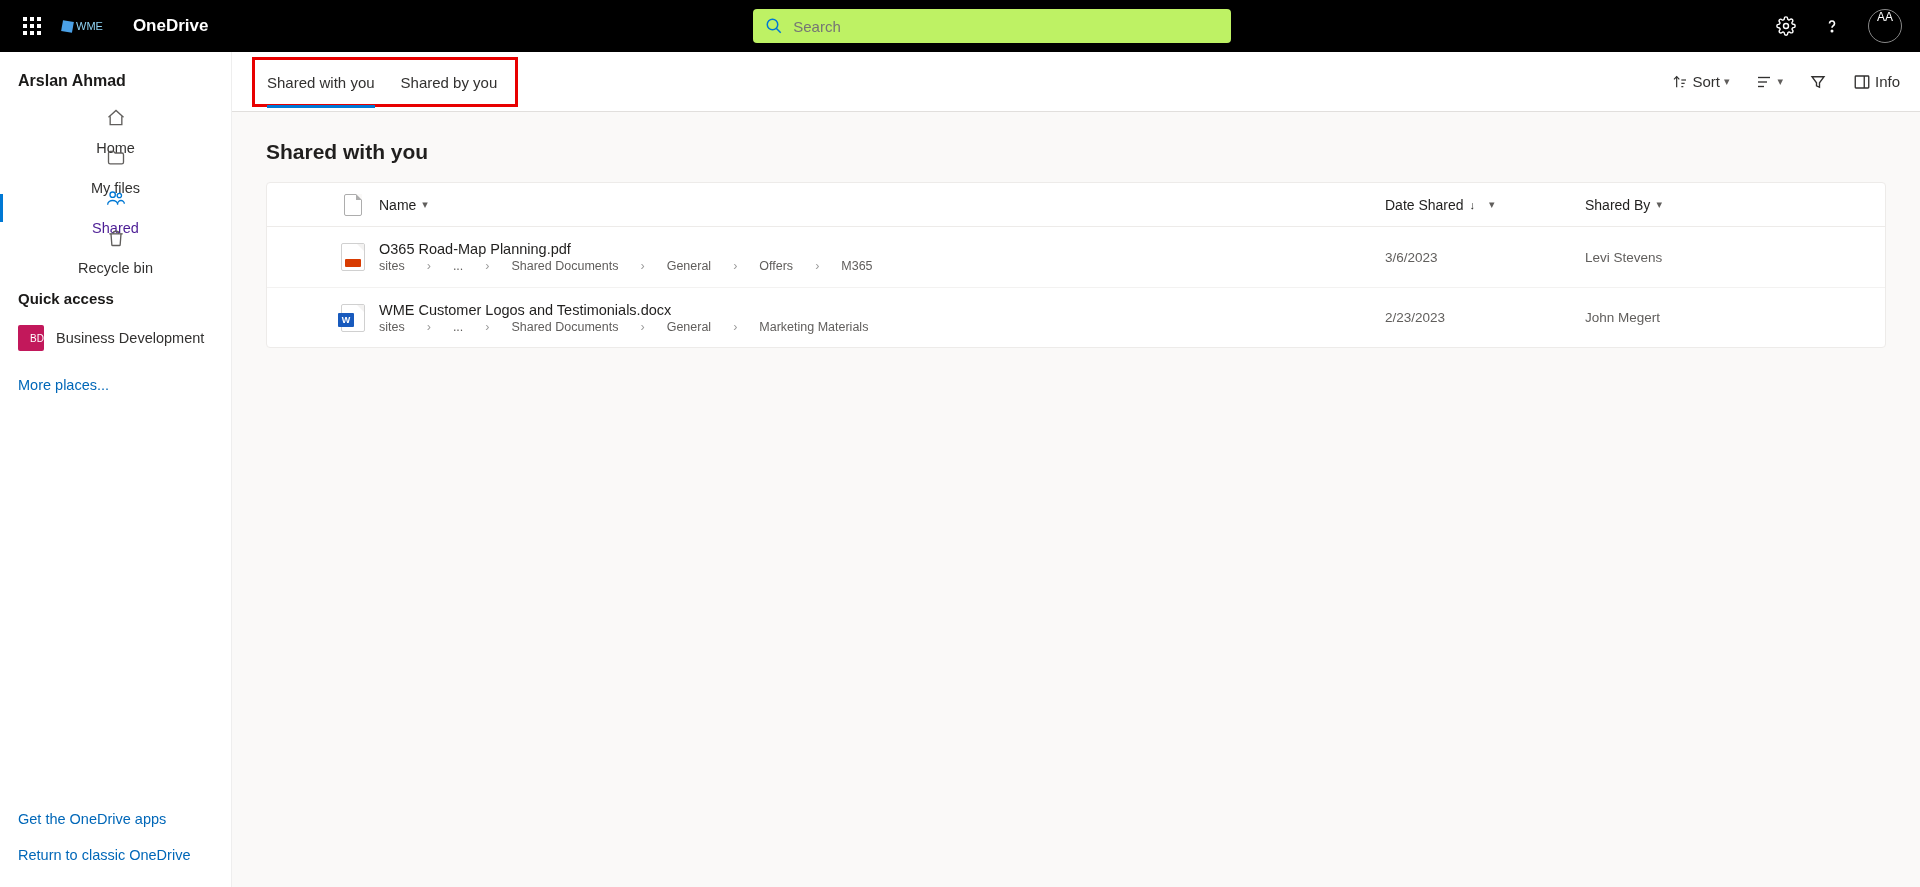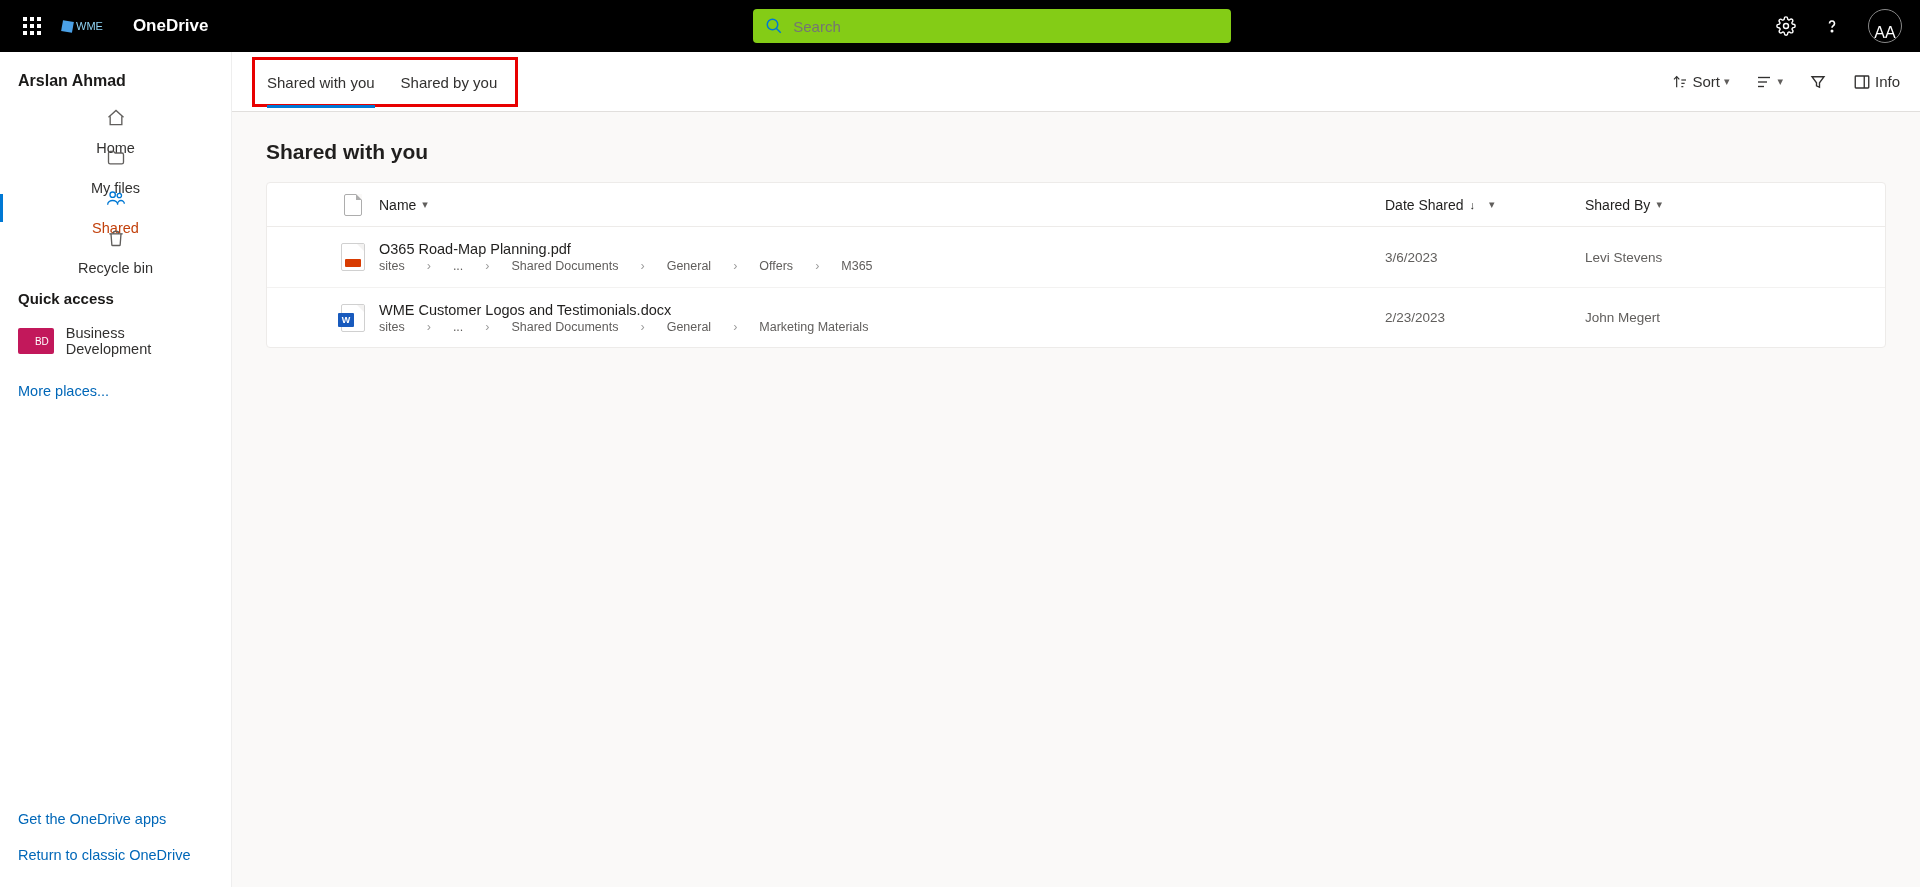--- a/index.html
+++ b/index.html
@@ -8,38 +8,38 @@
 
   
   .header { height: 52px; background: #000; color: #fff; display: flex; align-items: center; padding: 0 12px; }
   .waffle { width: 40px; display:flex; align-items:center; justify-content:center; cursor:pointer; }
   .waffle-grid { display:inline-grid; grid-template-columns: repeat(3, 4px); grid-gap:3px; }
   .waffle-grid span { width:4px; height:4px; background:#fff; }
   .tenant-logo { margin-left:10px; font-size:11px; color:#8fd3f4; display:flex; align-items:center; gap:3px; }
   .tenant-logo .sq { width:11px; height:11px; background:#4aa0e6; display:inline-block; transform:rotate(10deg); }
   .app-name { margin-left:30px; font-weight:600; font-size:17px; }
   .search-wrap { flex:1; display:flex; justify-content:center; }
-  .search-box { width:478px; height:34px; background:#84cc16; border-radius:4px; display:flex; align-items:center; padding:0 12px; gap:10px; }
+  .search-box { width:478px; height:34px; background:#bef264; border-radius:4px; display:flex; align-items:center; padding:0 12px; gap:10px; }
   .search-box input { border:none; outline:none; flex:1; font-size:15px; color:#555; background:transparent; }
   .hdr-right { display:flex; align-items:center; gap:26px; margin-right:6px; }
   .hdr-icon { color:#fff; cursor:pointer; display:flex; align-items:center; }
-  .avatar { width:34px; height:34px; border:1px solid #888; border-radius:50%; display:flex; align-items:flex-end; justify-content:center; font-size:16px; color:#fff; }
+  .avatar { width:34px; height:34px; border:1px solid #888; border-radius:50%; display:flex; align-items:flex-start; justify-content:center; font-size:12px; color:#fff; }
 
   
   .body { flex:1; display:flex; min-height:0; }
   .sidebar { width:232px; background:#fff; border-right:1px solid #eee; display:flex; flex-direction:column; padding-top:20px; }
   .user-name { font-weight:600; font-size:16px; padding:0 18px 18px; color:#1b1a19; }
   .nav-item { display:flex; align-items:center; gap:12px; height:40px; padding:0 18px; font-size:14.5px; color:#323130; cursor:pointer; position:relative;flex-direction:column; }
-  .nav-item.active { color:#c2410c; }
+  .nav-item.active { color:#4c1d95; }
   .nav-item.active::before { content:""; position:absolute; left:0; top:6px; bottom:6px; width:3px; background:#0078d4; }
   .nav-item svg { flex-shrink:0; }
   .nav-spacer { height:22px; }
   .section-title { font-weight:600; font-size:15px; padding:0 18px 12px; color:#1b1a19; }
   .qa-item { display:flex; align-items:center; gap:12px; padding:6px 18px; font-size:14.5px; color:#323130; cursor:pointer; }
-  .qa-sq { width:36px; height:26px; background:#c2185b; color:#fff; font-size:10px; display:flex; align-items:center; justify-content:center; border-radius:2px;padding-left:12px; }
+  .qa-sq { width:26px; height:26px; background:#c2185b; color:#fff; font-size:10px; display:flex; align-items:center; justify-content:center; border-radius:2px;padding-left:12px; }
   .link { color:#0067b8; font-size:14.5px; padding:10px 18px; cursor:pointer; }
   .sidebar-bottom { margin-top:auto; padding-bottom:14px; }
 
   
   .main { flex:1; display:flex; flex-direction:column; background:#faf9f8; min-width:0; }
   .tabs-bar { height:60px; background:#fff; border-bottom:1px solid #e1dfdd; display:flex; align-items:center; padding:0 20px; }
   .tab { font-size:15px; color:#323130; padding:18px 10px 17px; margin-right:6px; cursor:pointer; position:relative; }
   .tab.active { font-weight:500; }
   .tab.active::after { content:""; position:absolute; left:10px; right:10px; bottom:0; height:3px; background:#0078d4; }
   .highlight-box { border:3px solid #e80000; padding:0 2px; display:flex; align-items:center; height:50px; }

